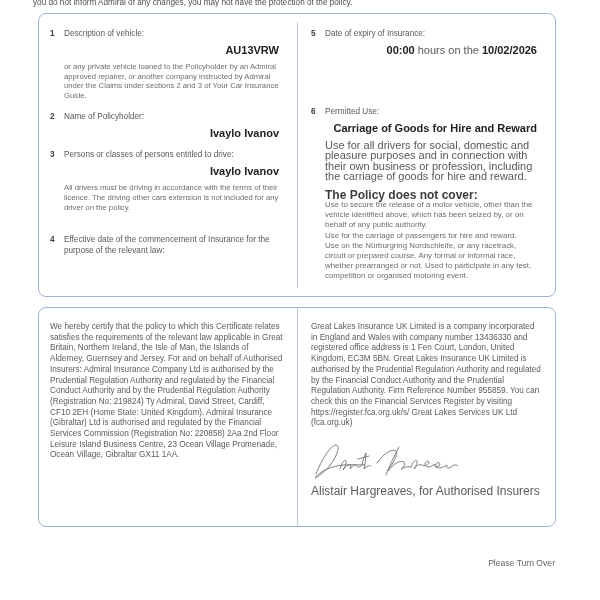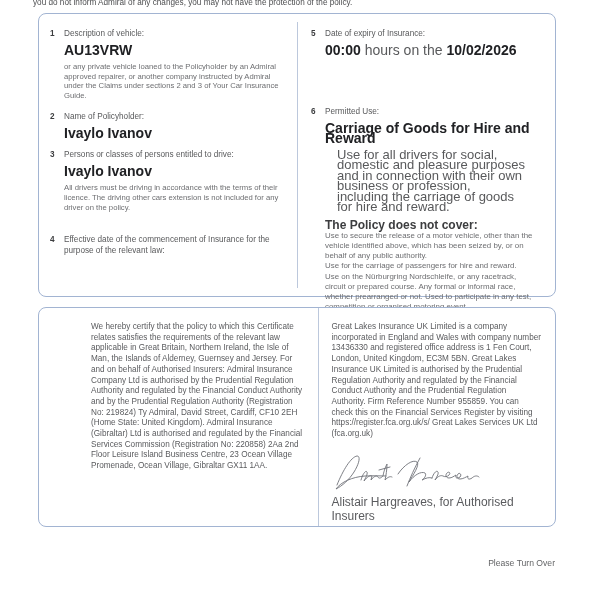--- a/index.html
+++ b/index.html
@@ -3,36 +3,36 @@
 <meta charset="utf-8">
 <style>
   html,body{margin:0;padding:0;background:#ffffff;}
   body{width:600px;height:600px;font-family:"Liberation Sans","DejaVu Sans",sans-serif;-webkit-font-smoothing:antialiased;}
   .page{position:relative;width:600px;height:600px;background:#fff;overflow:hidden;}
 
   .top-note{position:absolute;top:-2px;left:33px;width:540px;font-size:8.2px;color:#4d4e50;line-height:10px;}
 
   .box{position:absolute;left:38px;width:518px;border:1.5px solid #a2b4d2;border-radius:8px;background:#fff;box-sizing:border-box;display:flex;}
   .top-box{top:13px;height:284px;}
-  .bottom-box{top:307px;height:220px;padding-left:41px;}
+  .bottom-box{top:307px;height:220px;}
   .col{width:50%;box-sizing:border-box;padding:14px 14px 10px 11px;}
   .col.right{border-left:1.2px solid #bcc8dc;padding-left:13px;}
   .top-box .col.right{margin:8px 0;padding-top:6px;}
   .top-box .col.left{padding-top:14px;}
 
   .item{display:flex;margin-bottom:4px;}
   .num{flex:none;width:14px;font-size:8.2px;font-weight:bold;color:#3c3d3f;line-height:11px;}
   .item-body{flex:1;min-width:0;padding-right:4px;}
   .label{font-size:8.2px;color:#58595b;line-height:11px;}
-  .value{font-size:14px;font-weight:bold;color:#202124;margin:6px 0 7px;line-height:10px;}
+  .value{font-size:11px;font-weight:bold;color:#202124;margin:6px 0 7px;line-height:10px;text-align:right;}
   .note{font-size:7.7px;color:#6d6e71;line-height:9.6px;margin-bottom:7px;}
   .item4{margin-top:15px;}
   .item4 .label{max-width:208px;}
   .item6{margin-top:44px;}
-  .para{font-size:13px;color:#58595b;line-height:10.4px;margin:0 12px 8px;}
+  .para{font-size:11px;color:#58595b;line-height:10.4px;margin:0 0 8px;}
   .sub-title{font-size:12px;font-weight:bold;color:#3c3d3f;line-height:10.4px;}
   .sub-line{font-size:7.9px;color:#6d6e71;line-height:10.2px;}
 
   .legal{font-size:8.2px;color:#5a5b5e;line-height:10.7px;margin:0;}
   .signature-block{margin-top:10px;}
   .signature-svg{display:block;margin-left:2px;}
   .sig-caption{font-size:12px;color:#5a5b5e;margin-top:3px;}
 
   .turn-over{position:absolute;top:558px;right:45px;font-size:8.6px;color:#636466;}
 </style>

